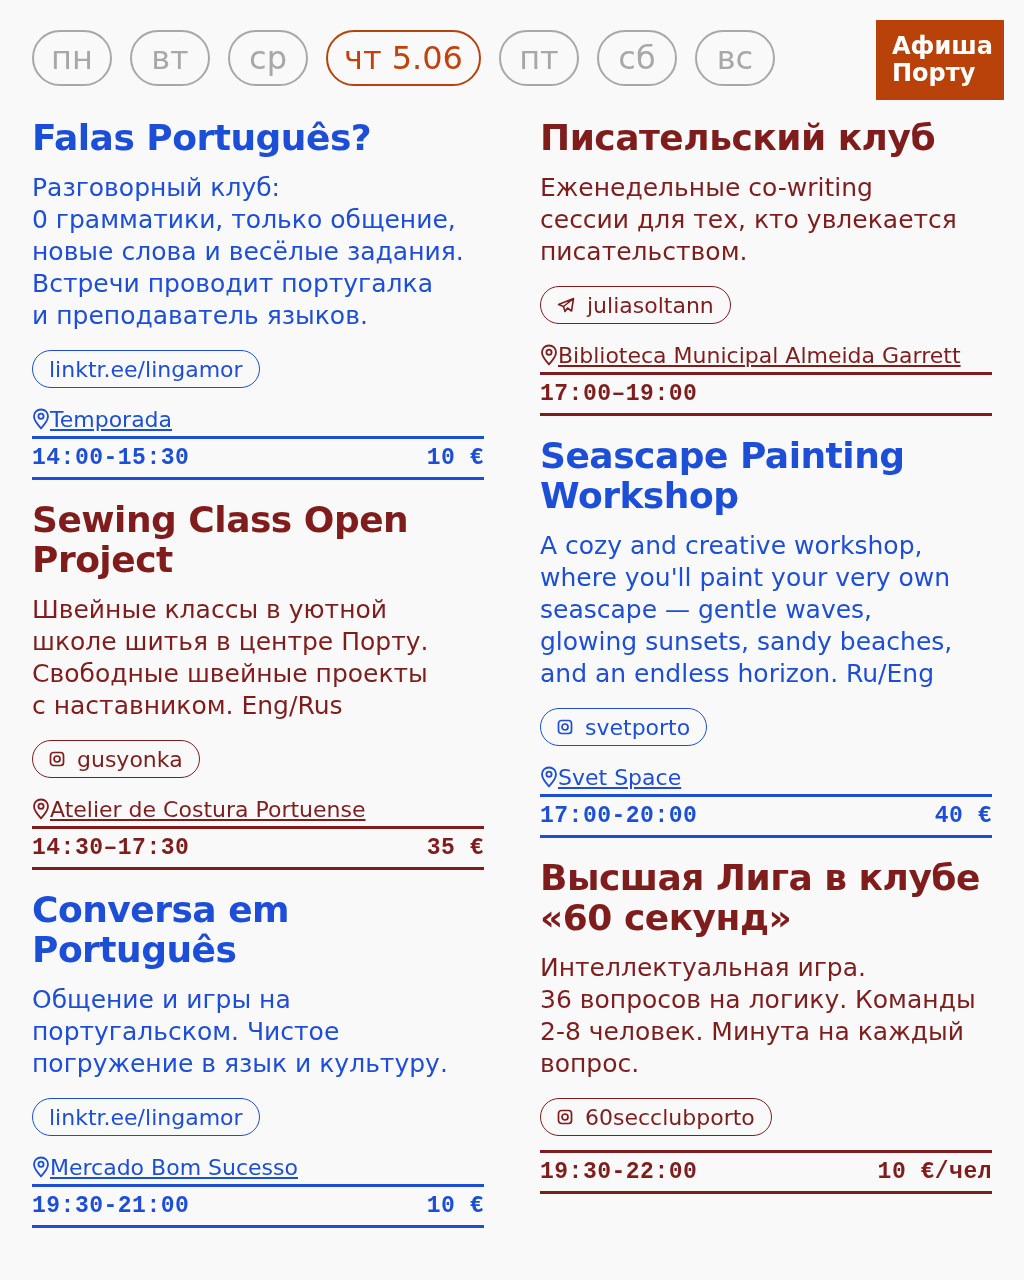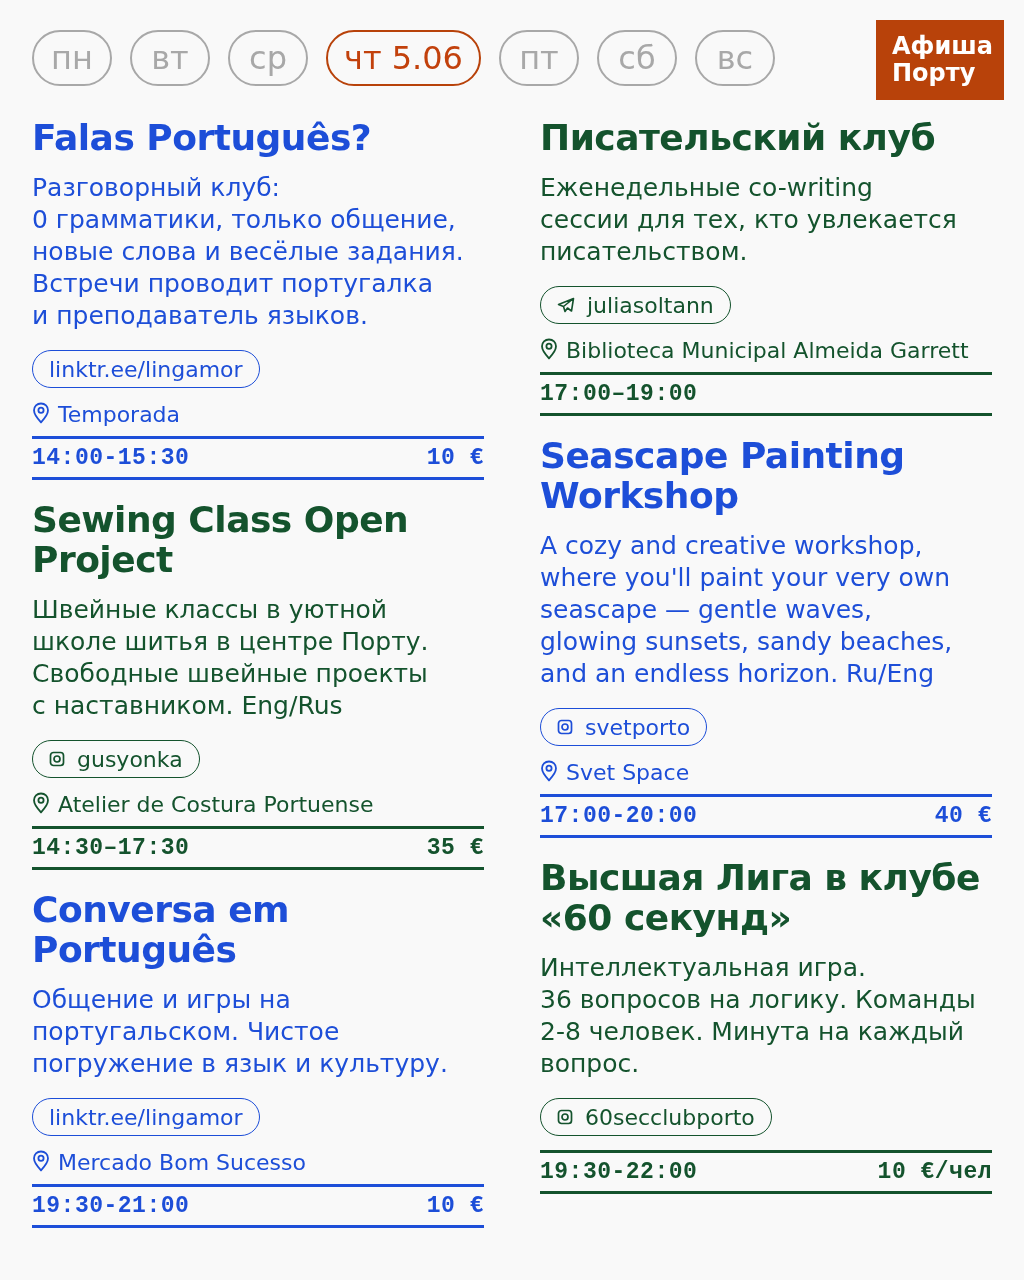--- a/index.html
+++ b/index.html
@@ -30,27 +30,27 @@
   .col.right { left: 540px; top: 118px; }
   .event { margin-bottom: 20px; }
   .title { font-weight: bold; font-size: 36px; line-height: 40px; margin: 0 0 14px 0; letter-spacing: -0.5px; }
   .desc { font-size: 25px; line-height: 32px; margin: 8px 0 18px 0; white-space: pre-line; }
   .tag {
     display: inline-flex; align-items: center; gap: 12px;
     border: 1.5px solid currentColor; border-radius: 20px;
     height: 38px; padding: 0 16px; font-size: 22px; box-sizing: border-box;
     margin-bottom: 14px;
   }
-  .place { display: flex; align-items: flex-start; gap: 8px; font-size: 22px; height: 34px; }
+  .place { display: flex; align-items: center; gap: 0; font-size: 22px; height: 34px; text-decoration: underline; }
   .timerow {
     display: flex; justify-content: space-between; align-items: center;
     border-top: 3px solid currentColor; border-bottom: 3px solid currentColor;
     height: 38px; font-weight: bold; font-size: 23px; letter-spacing: 0.5px; font-family: Liberation Mono, monospace;
   }
-  .accent { color: #14532d; }
+  .accent { color: #7f1d1d; }
   .dark { color: #1d4ed8; }
   svg { display: block; }
 </style>
 </head>
 <body>
 
 <div class="daybar">
   <div class="day">пн</div>
   <div class="day">вт</div>
   <div class="day">ср</div>

